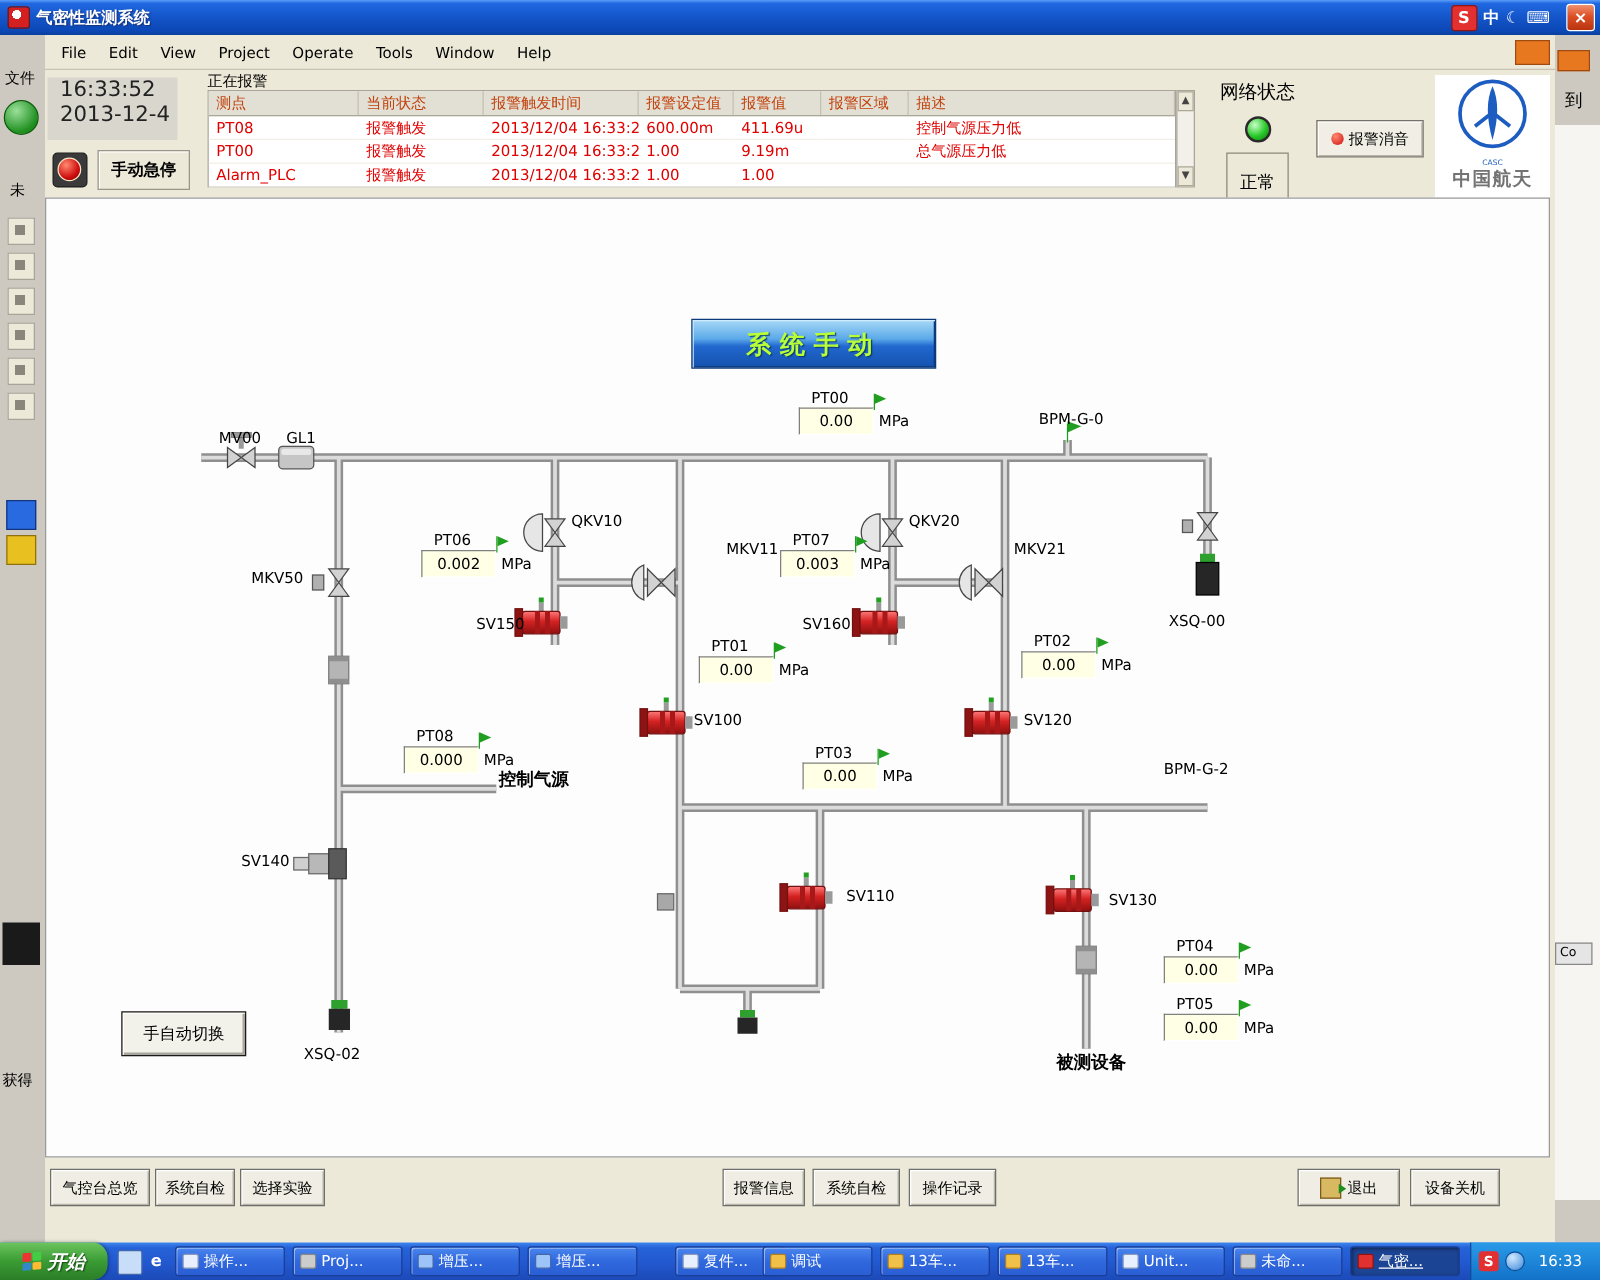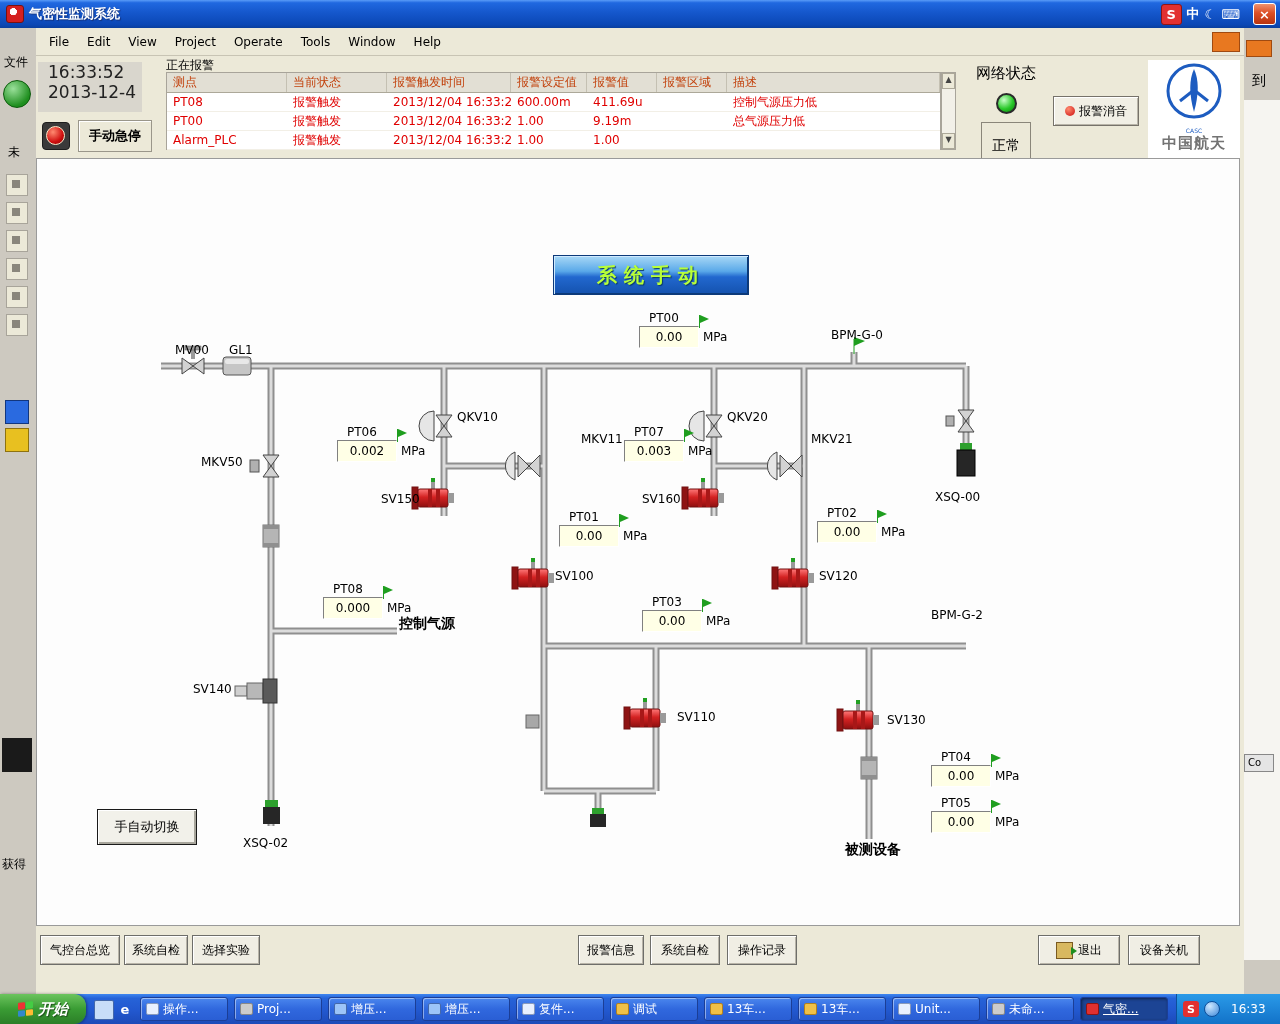--- a/index.html
+++ b/index.html
@@ -575,21 +575,21 @@
         <span>Proj...</span>
       </div>
     <div class="task" style="left:328px;">
         <span class="ticon ti-window"></span>
         <span>增压...</span>
       </div>
     <div class="task" style="left:422px;">
         <span class="ticon ti-window"></span>
         <span>增压...</span>
       </div>
-    <div class="task" style="left:516px;">
+    <div class="task" style="left:540px;">
         <span class="ticon ti-doc"></span>
         <span>复件...</span>
       </div>
     <div class="task" style="left:610px;">
         <span class="ticon ti-folder"></span>
         <span>调试</span>
       </div>
     <div class="task" style="left:704px;">
         <span class="ticon ti-folder"></span>
         <span>13车...</span>

